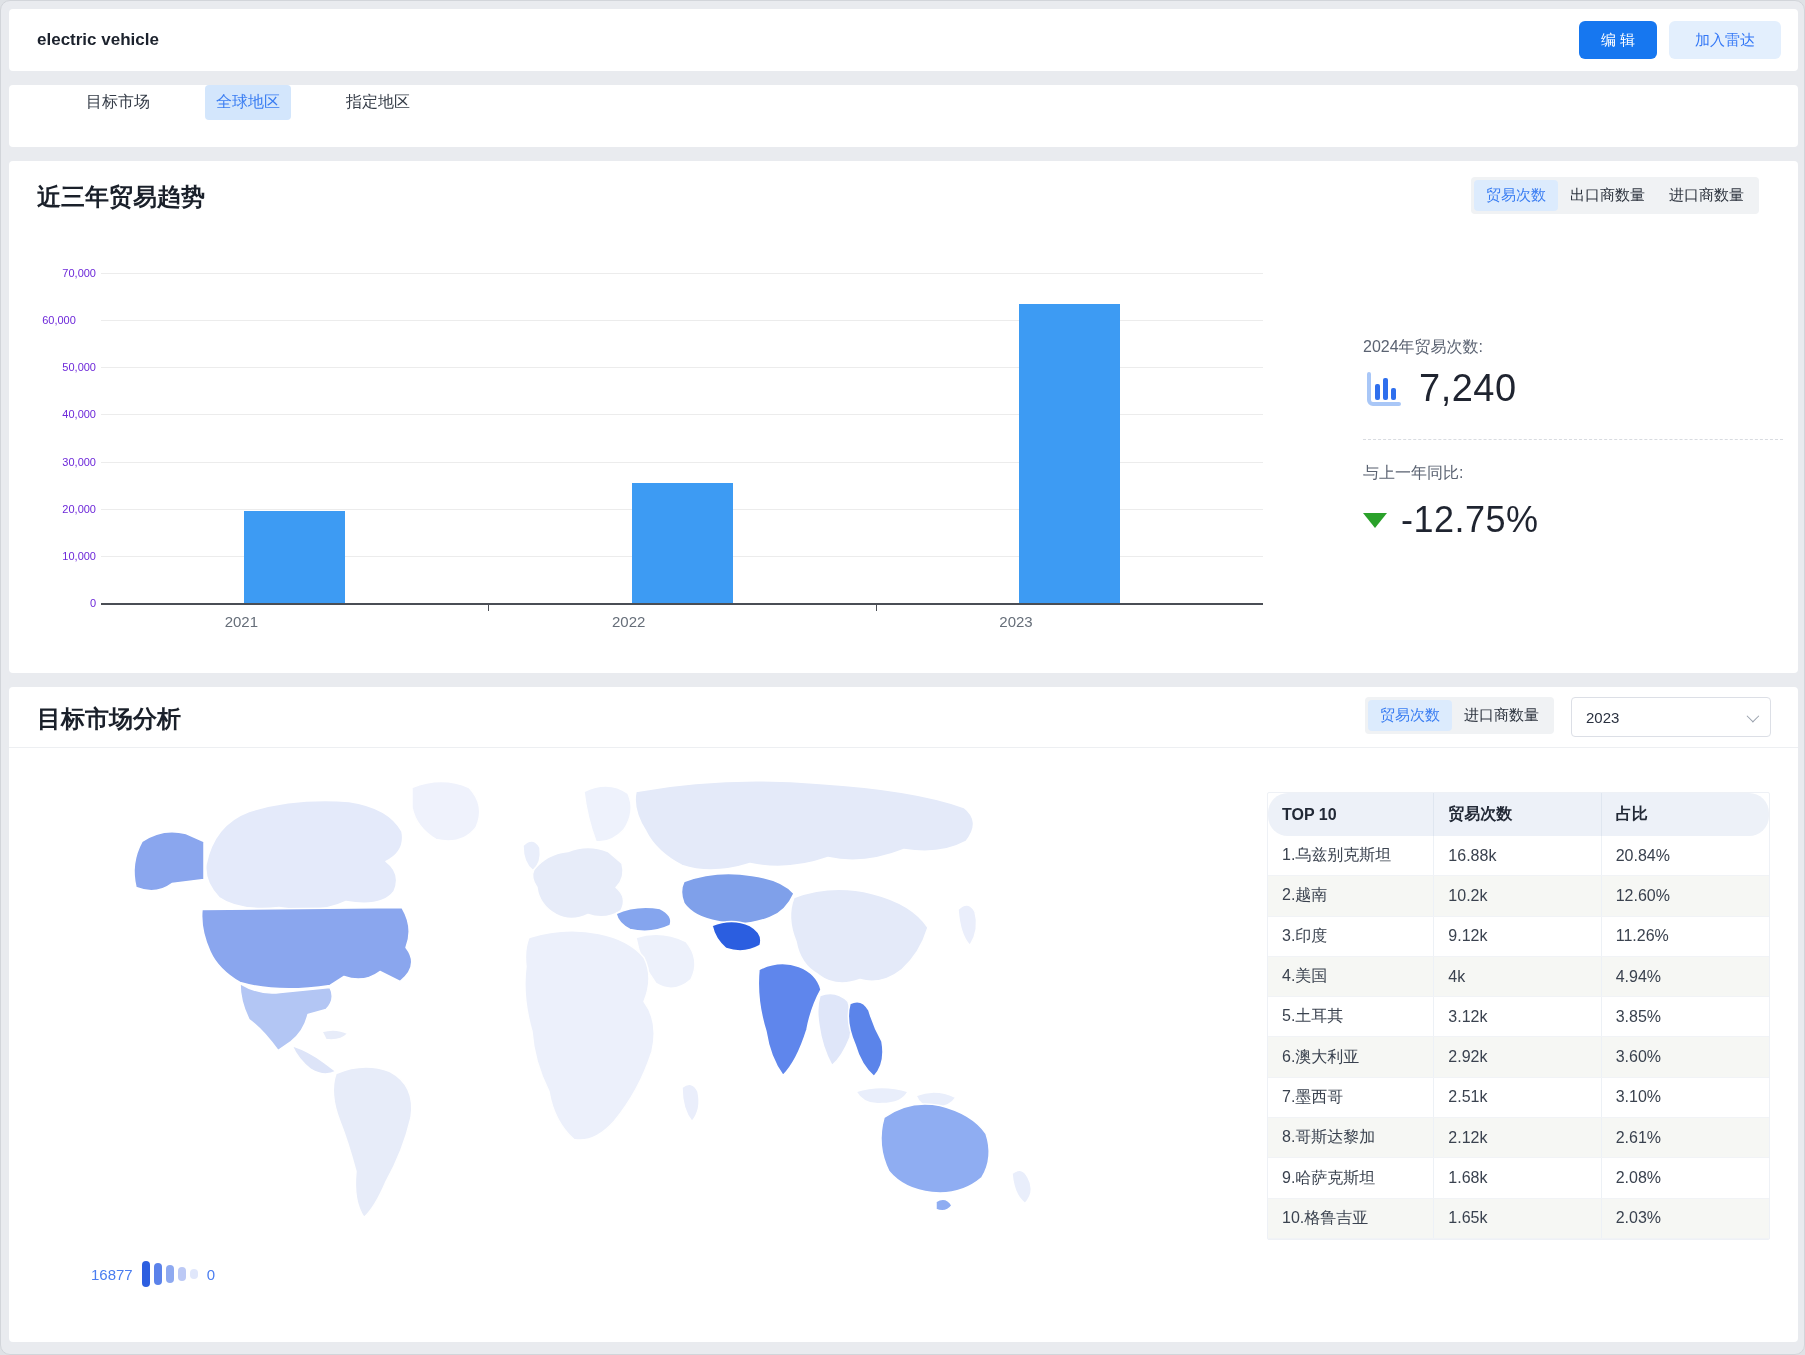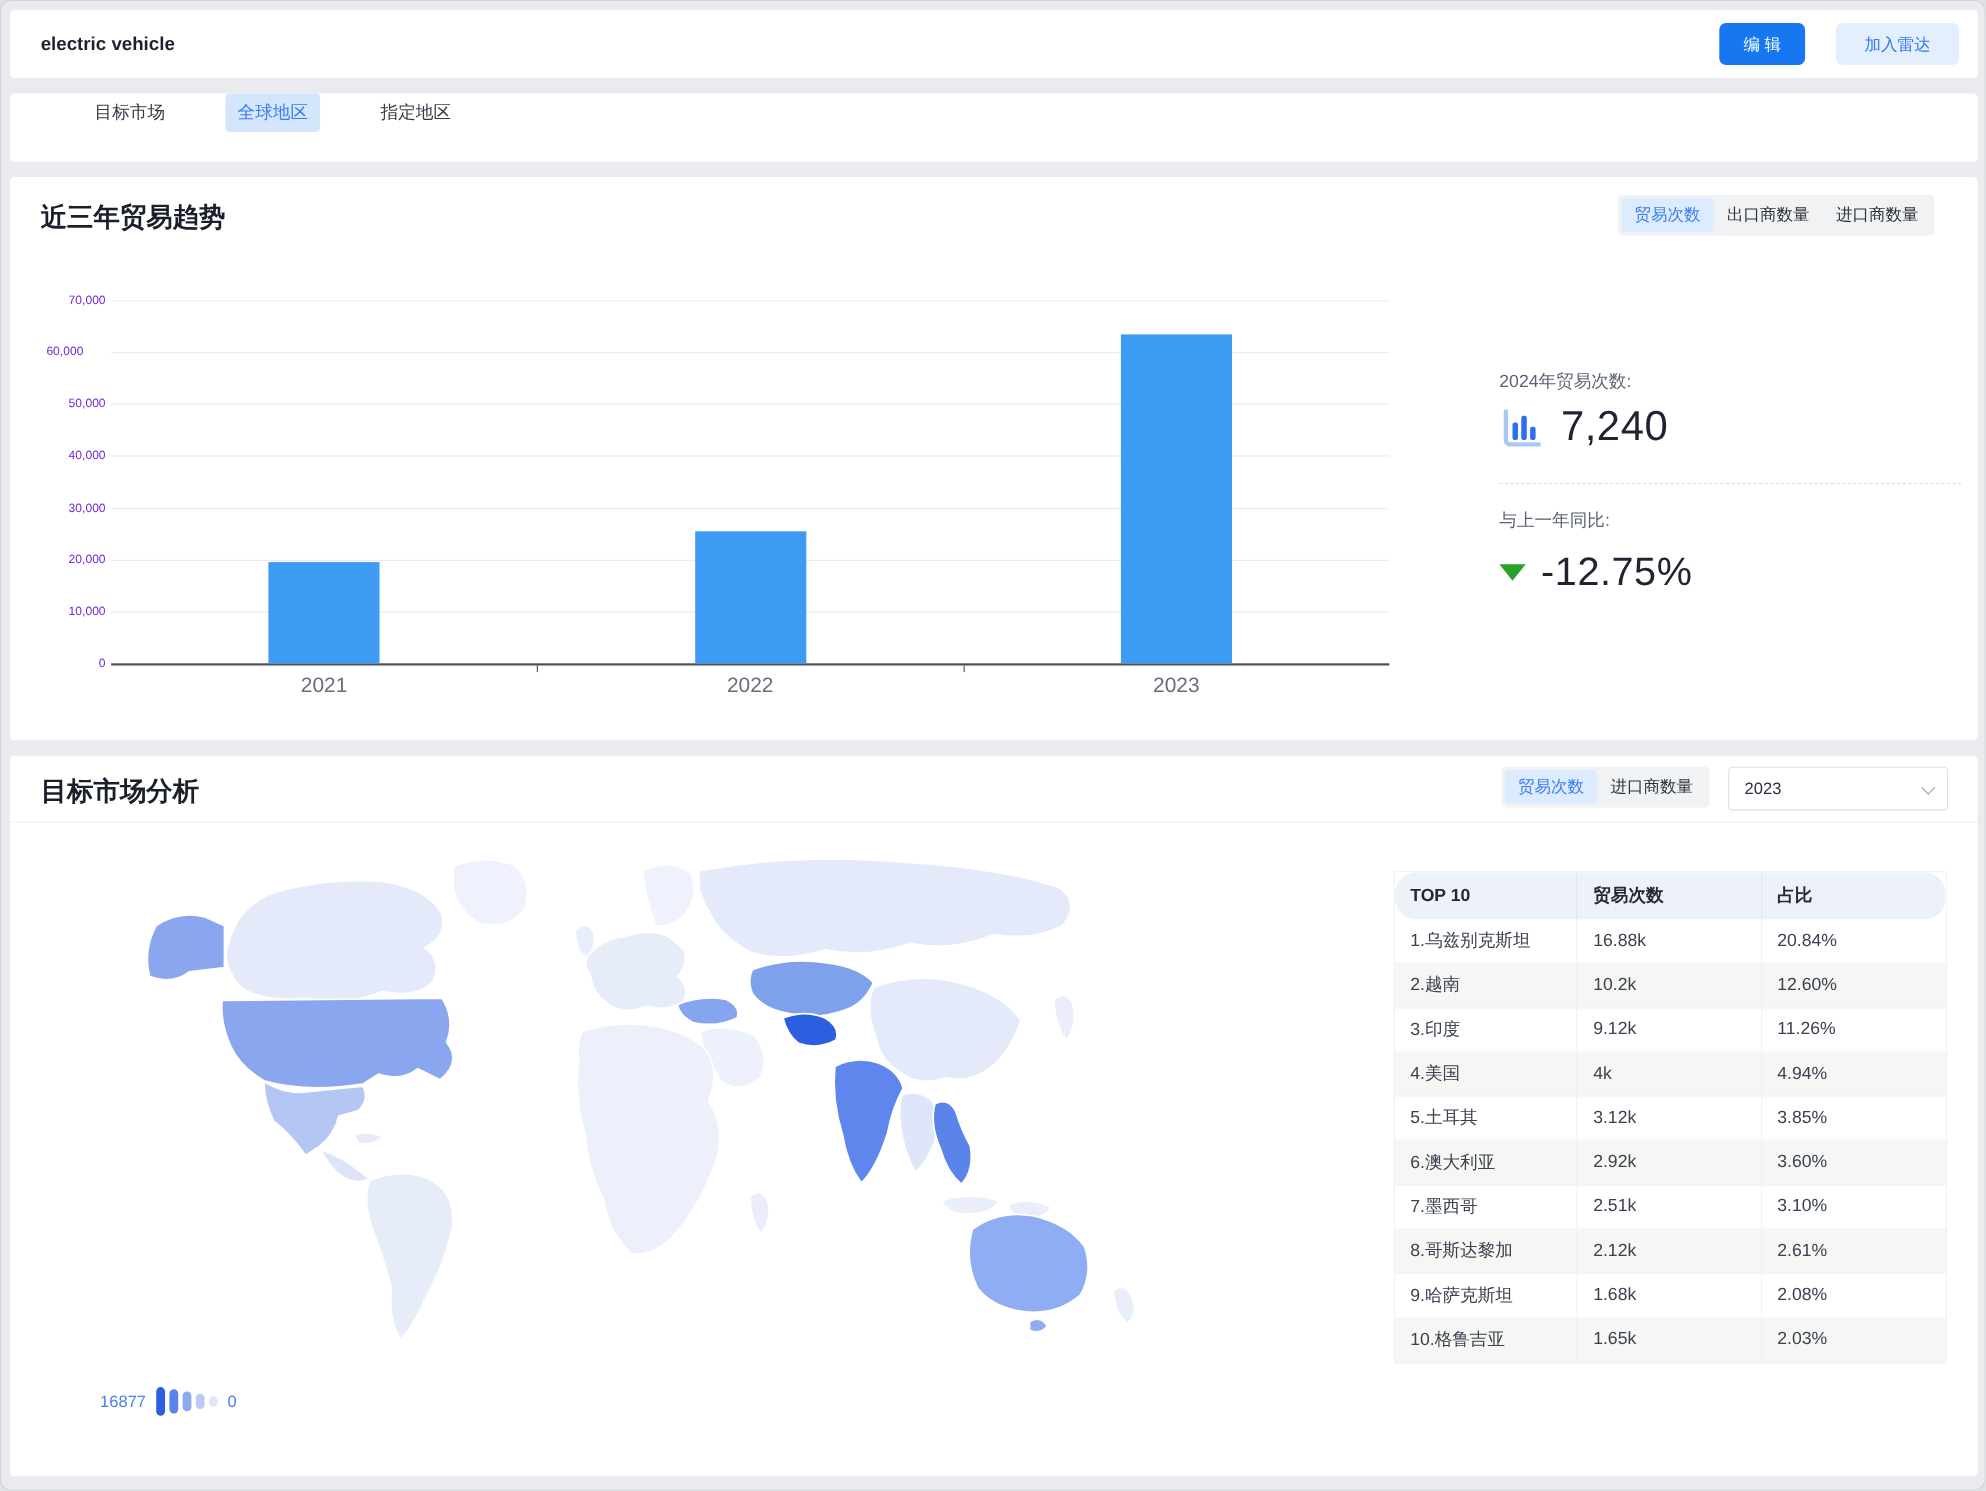--- a/index.html
+++ b/index.html
@@ -8,21 +8,21 @@
   .page { position:relative; width:1805px; height:1355px; background:#e9ebef;
           border:1px solid #d2d5da; border-radius:10px; overflow:hidden; }
   .card { position:absolute; left:8px; width:1789px; background:#ffffff; border-radius:4px; }
 
   
   .card-header { top:8px; height:62px; }
   .app-title { position:absolute; left:28px; top:0; line-height:62px; font-size:17px;
                font-weight:600; color:#1c222d; }
   .btn { position:absolute; top:12px; height:38px; border-radius:6px; font-size:15px;
          display:flex; align-items:center; justify-content:center; cursor:pointer; }
-  .btn-primary { right:157px; width:78px; background:#1677f0; color:#ffffff; }
+  .btn-primary { right:141px; width:78px; background:#1677f0; color:#ffffff; }
   .btn-light   { right:17px;  width:112px; background:#e3effd; color:#3478f6; }
 
   
   .card-tabs { top:84px; height:62px; }
   .tabs { position:absolute; left:66px; top:0; height:62px; display:flex; align-items:flex-start; gap:44px; }
   .tab { font-size:16px; color:#353c47; padding:7px 11px; border-radius:4px; cursor:pointer; }
   .tab.active { background:#d3e6fc; color:#3a7df2; }
 
   
   .card-trend { top:160px; height:512px; }
@@ -31,21 +31,21 @@
   .tg-trend { right:39px; top:16px; }
   .toggle { font-size:15px; color:#2c333e; padding:6px 12px; border-radius:4px; cursor:pointer; white-space:nowrap; }
   .toggle.active { background:#dcebfd; color:#3a7df2; }
 
   .chart { position:absolute; left:0; top:0; width:1300px; height:512px; }
   .ytick { position:absolute; width:74px; text-align:right; font-size:11px; color:#6d28d9; transform:translateY(-50%); }
   .gridline { position:absolute; height:1px; background:#ececec; }
   .axis-base { position:absolute; left:92px; width:1162px; top:442px; height:2px; background:#4a4e55; }
   .axis-tick { position:absolute; top:444px; width:1px; height:6px; background:#4a4e55; }
   .bar { position:absolute; background:#3d9bf3; }
-  .xlabel { position:absolute; top:452px; width:140px; text-align:center; font-size:19px; color:#666e79; }
+  .xlabel { position:absolute; top:452px; width:140px; text-align:left; font-size:15px; color:#666e79; }
 
   .stats { position:absolute; left:1354px; top:0; width:430px; }
   .stat-label { position:absolute; font-size:16px; color:#5b6372; }
   .stat-row { position:absolute; display:flex; align-items:center; gap:14px; }
   .stat-value { font-size:38px; font-weight:500; color:#1f2430; letter-spacing:0.5px; }
   .stat-divider { position:absolute; width:420px; border-top:1px dashed #d9dce1; }
   .tri-down { width:0; height:0; border-left:12px solid transparent; border-right:12px solid transparent;
               border-top:15px solid #2aa12a; }
 
   

